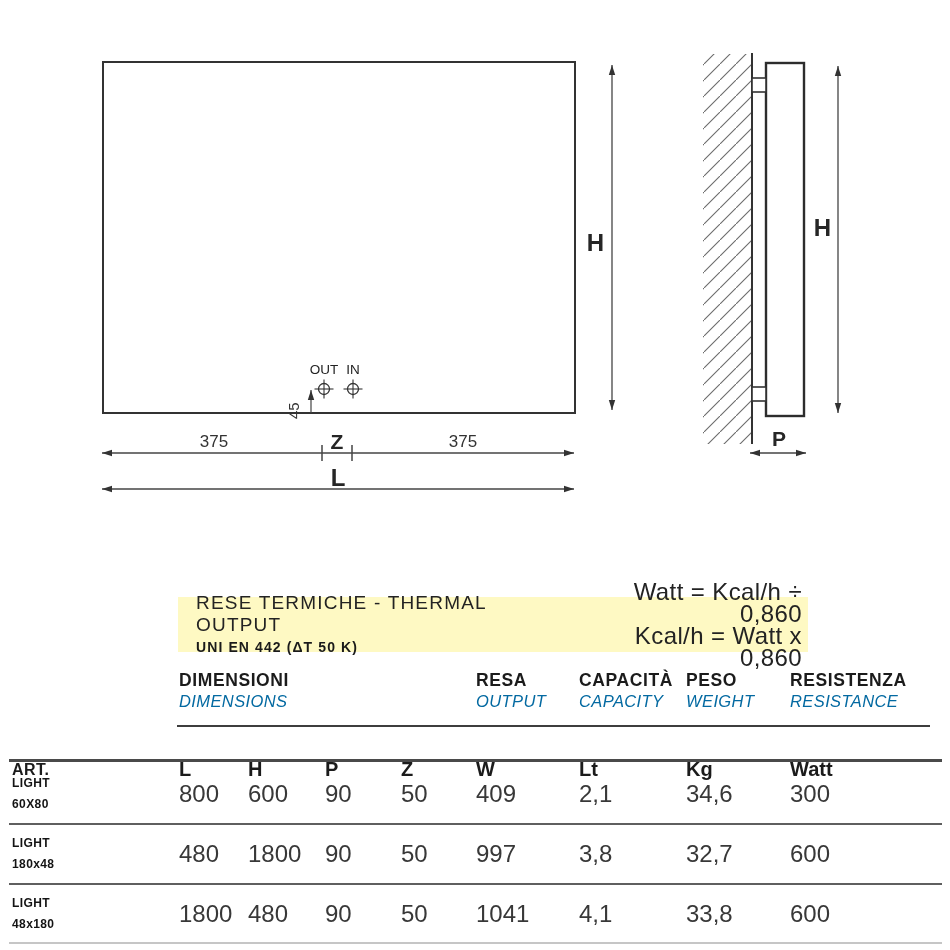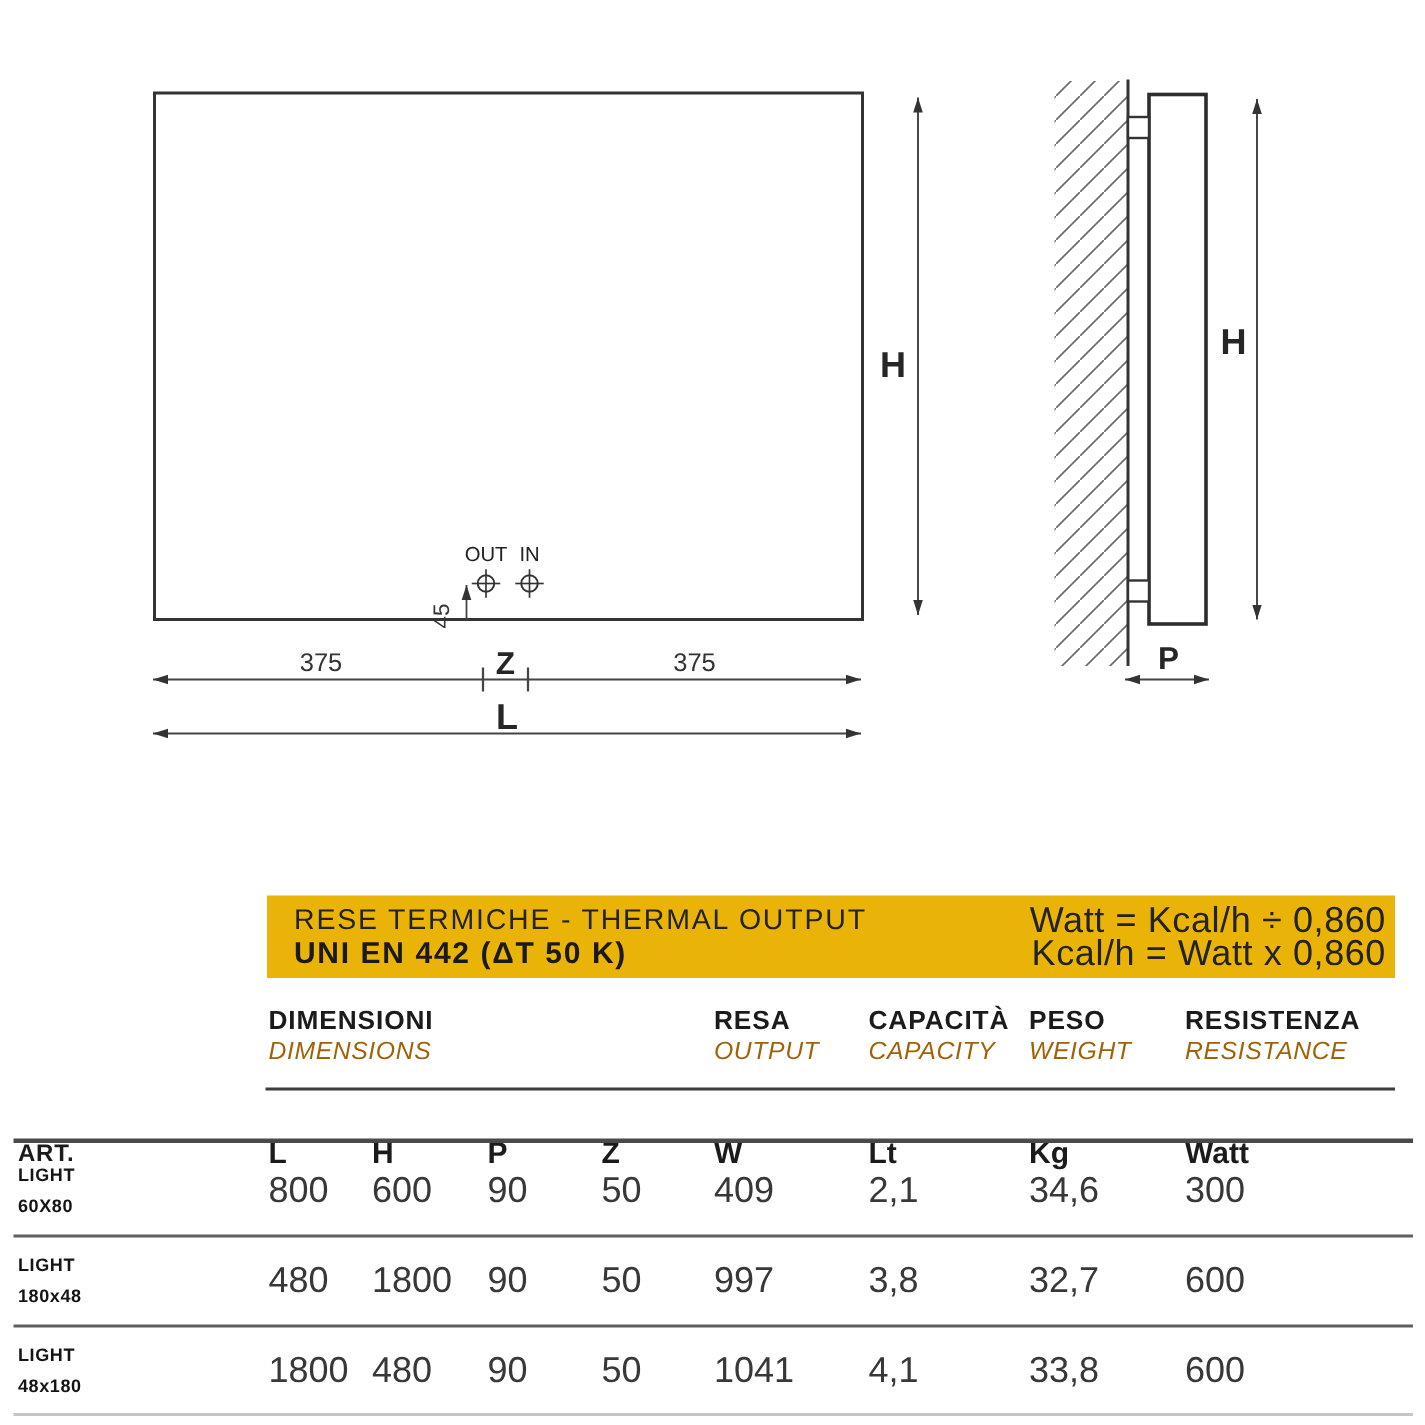--- a/index.html
+++ b/index.html
@@ -6,32 +6,32 @@
   .page{position:relative;width:950px;height:950px;background:#ffffff;overflow:hidden;
         font-family:"Liberation Sans", sans-serif;color:#1d1d1d;}
   svg{position:absolute;left:0;top:0;}
   svg text{font-family:"Liberation Sans", sans-serif;fill:#262626;}
   .dim-label-lg{font-size:24px;font-weight:bold;}
   .dim-label-md{font-size:21px;font-weight:bold;}
   .dim-label-num{font-size:17px;fill:#333;}
   .dim-label-sm{font-size:15px;fill:#333;}
   .small-label{font-size:13.5px;fill:#222;}
 
-  .thermal-bar{position:absolute;left:178px;top:597px;width:752px;height:55px;
-    background:#eab308;display:flex;justify-content:space-between;align-items:center;
+  .thermal-bar{position:absolute;left:178px;top:597px;width:630px;height:55px;
+    background:#fef9c3;display:flex;justify-content:space-between;align-items:center;
     box-sizing:border-box;padding:4px 6px 4px 18px;}
   .tb-title{font-size:19px;letter-spacing:1.2px;line-height:22px;color:#232323;}
-  .tb-norm{font-size:20px;font-weight:bold;letter-spacing:1.1px;line-height:22px;color:#1a1a1a;}
+  .tb-norm{font-size:14px;font-weight:bold;letter-spacing:1.1px;line-height:22px;color:#1a1a1a;}
   .tb-right{text-align:right;font-size:24px;line-height:22px;color:#232323;letter-spacing:0.4px;}
 
   .grid{position:absolute;left:12px;width:914px;display:grid;
     grid-template-columns:167px 69px 77px 76px 75px 103px 107px 104px 136px;}
   .group-row{top:670px;height:48px;align-items:start;}
   .g-it{font-size:17.5px;font-weight:bold;letter-spacing:0.6px;line-height:21px;color:#1b1b1b;}
-  .g-en{font-size:16.5px;font-style:italic;line-height:21px;color:#a16207;letter-spacing:0.4px;}
+  .g-en{font-size:16.5px;font-style:italic;line-height:21px;color:#0369a1;letter-spacing:0.4px;}
   .gc2{grid-column:2/6;} .gc6{grid-column:6;} .gc7{grid-column:7;} .gc8{grid-column:8;} .gc9{grid-column:9;}
 
   .unit-row{top:731px;height:26px;align-items:end;}
   .unit{font-size:20px;font-weight:bold;color:#1b1b1b;}
   .art{font-size:16px;font-weight:bold;letter-spacing:0.5px;color:#1b1b1b;padding-bottom:2px;margin-top:30px;}
 
   .data-row{align-items:center;}
   .r1{top:765px;height:58px;} .r2{top:825px;height:58px;} .r3{top:885px;height:57px;}
   .name{font-size:12px;font-weight:bold;line-height:21px;letter-spacing:0.4px;color:#141414;}
   .val{font-size:24px;color:#383838;}

